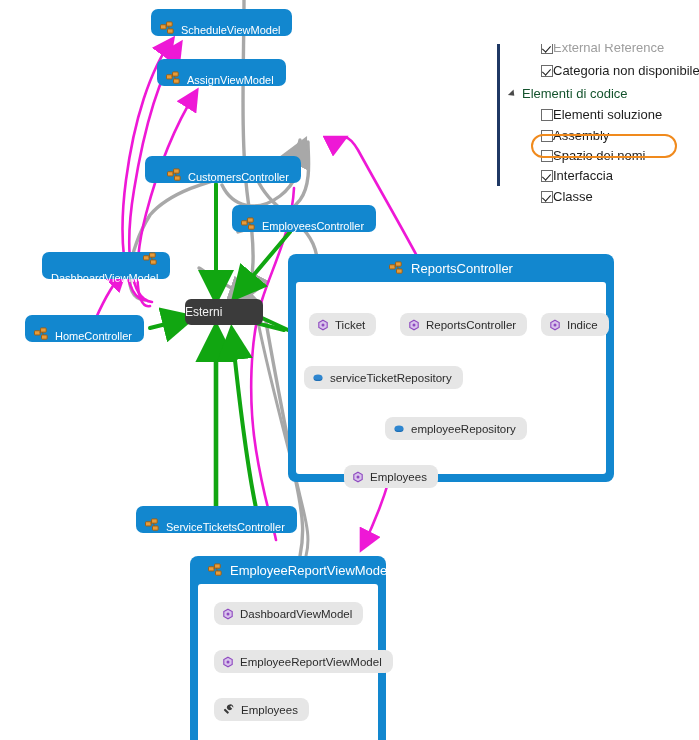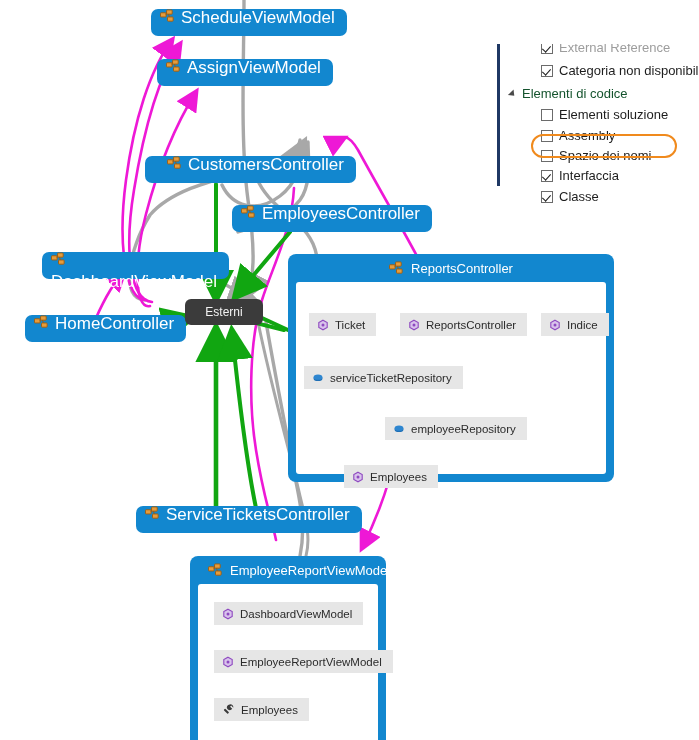--- a/index.html
+++ b/index.html
@@ -6,54 +6,54 @@
   body{width:699px;height:740px;position:relative;overflow:hidden;
        font-family:"Liberation Sans","DejaVu Sans",sans-serif;
        -webkit-font-smoothing:antialiased;}
 
   
   #canvas{position:absolute;left:0;top:0;width:699px;height:740px;background:#ffffff;}
   #edges{position:absolute;left:0;top:0;width:699px;height:740px;pointer-events:none;}
 
   
   .node{position:absolute;background:#1287cf;border-radius:7px;
-        display:flex;align-items:flex-start;gap:6px;
+        display:flex;align-items:flex-end;gap:6px;
         padding:0 12px 0 9px;height:27px;box-sizing:border-box;
-        color:#ffffff;font-size:17px;white-space:nowrap;}
+        color:#ffffff;font-size:11px;white-space:nowrap;}
   .node .lbl{line-height:1;}
 
   
   .ext-node{position:absolute;background:#3b3b3b;border-radius:6px;
-        display:flex;align-items:center;justify-content:center;
+        display:flex;align-items:center;
         height:26px;color:#f2f2f2;font-size:12px;white-space:nowrap;}
 
   
   .group{position:absolute;background:#1287cf;border-radius:8px;
          box-sizing:border-box;padding:0;}
   .group-head{height:28px;display:flex;align-items:center;justify-content:center;
               gap:7px;color:#fff;font-size:13px;white-space:nowrap;}
   .group-head.left{justify-content:flex-start;padding-left:18px;}
   .group-body{position:absolute;left:8px;right:8px;bottom:8px;top:28px;
               background:#ffffff;border-radius:3px;}
 
   
-  .chip{position:absolute;background:#e6e6e6;border-radius:0;height:23px;
+  .chip{position:absolute;background:#e6e6e6;border-radius:8px;height:23px;
         display:flex;align-items:center;gap:6px;padding:0 11px 0 8px;
         box-sizing:border-box;color:#2b2b2b;font-size:11.5px;white-space:nowrap;}
 
   
   .ico{flex:0 0 auto;display:inline-block;line-height:0;}
   .ico svg{display:block;}
 
   
   #options{position:absolute;left:497px;top:44px;width:202px;height:152px;
            font-size:13px;color:#1d1d1d;}
   #options .railbar{position:absolute;left:0;top:0;width:3px;height:142px;
                     background:#1f3864;}
-  .opt-row{position:absolute;display:flex;align-items:center;gap:6px;
+  .opt-row{position:absolute;display:flex;align-items:center;
            white-space:nowrap;line-height:1;text-align:center;}
   .cbx{width:12px;height:12px;border:1px solid #6b6b6b;background:#fff;
        box-sizing:border-box;position:relative;flex:0 0 auto;}
   .cbx.checked::after{content:"";position:absolute;left:2px;top:1px;
        width:4px;height:7px;border:solid #1d1d1d;border-width:0 1.6px 1.6px 0;
        transform:rotate(42deg);}
   .grouprow{position:absolute;display:flex;align-items:center;gap:7px;
             white-space:nowrap;color:#14532d;}
   .tri{width:0;height:0;border-left:5px solid #4a4a4a;
        border-top:4px solid transparent;border-bottom:4px solid transparent;

